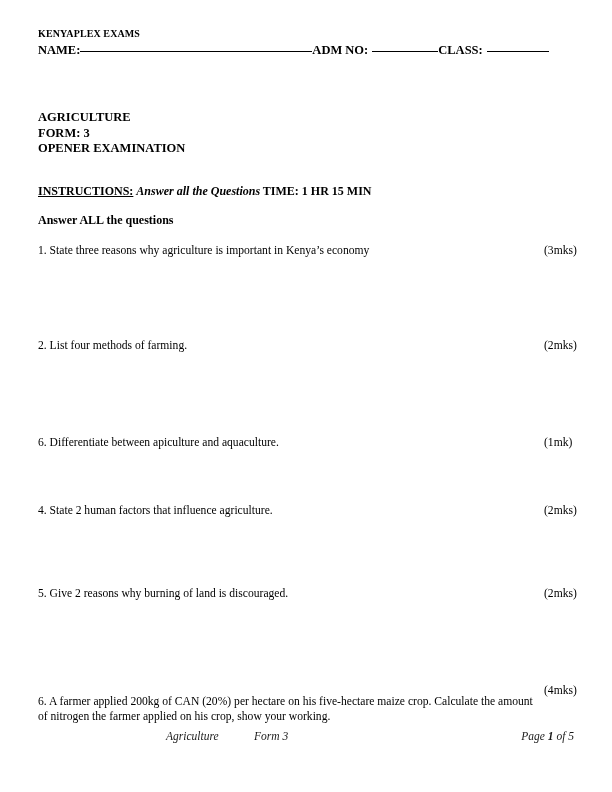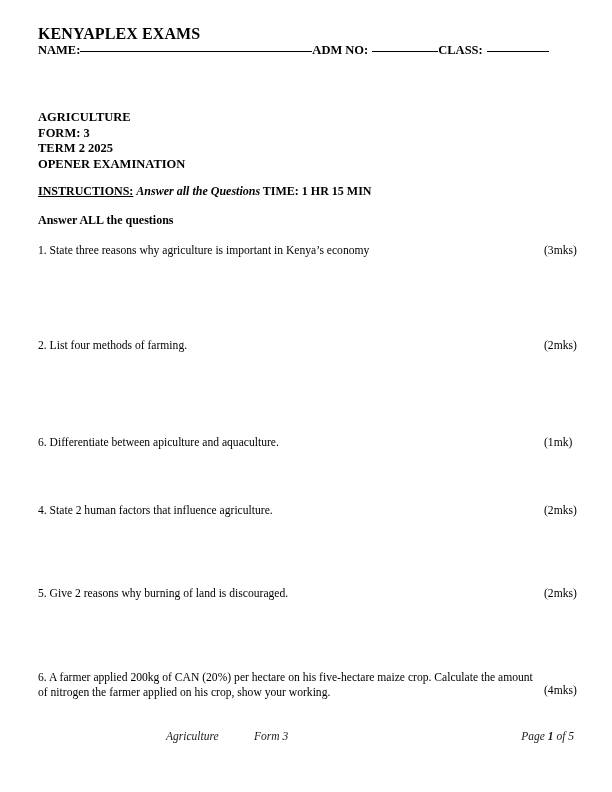--- a/index.html
+++ b/index.html
@@ -25,21 +25,21 @@
 
   
   .header {
     position: absolute;
     left: 38px;
     top: 26px;
     width: 536px;
   }
   .exam-org {
     font-weight: bold;
-    font-size: 16px;
+    font-size: 10px;
     line-height: 16px;
     letter-spacing: 0.1px;
   }
   .field-row {
     font-weight: bold;
     font-size: 12.5px;
     line-height: 17px;
     white-space: nowrap;
   }
   .field-row.second {
@@ -110,20 +110,21 @@
     width: 66px;
     text-align: left;
     font-size: 11.6px;
     margin-left: 36px;
   }
   .q.wrap .marks {
     top: 13px;
   }
   .q.wrap .body {
     max-width: 505px;
+    margin-top: 24px;
   }
 
   
   .footer {
     position: absolute;
     left: 38px;
     top: 730px;
     width: 536px;
     font-style: italic;
     font-size: 11.5px;
@@ -160,21 +161,20 @@
 
     <div class="field-row">
       <span>NAME:</span><span class="rule name"></span><span>ADM NO:</span><span class="rule adm"></span><span>CLASS:</span><span class="rule class"></span>
     </div>
 
   </div>
 
   <div class="title-block">
     <div>AGRICULTURE</div>
     <div>FORM: 3</div>
-    <div>TERM 2 2025</div>
     <div>OPENER EXAMINATION</div>
   </div>
 
   <div class="instructions">
     <span class="lbl">INSTRUCTIONS:</span><span> </span><span class="ital">Answer all the Questions</span><span> </span><span>TIME: 1 HR 15 MIN</span>
   </div>
 
   <div class="answer-all">Answer ALL the questions</div>
 
   <div class="q" style="top:243px;">

